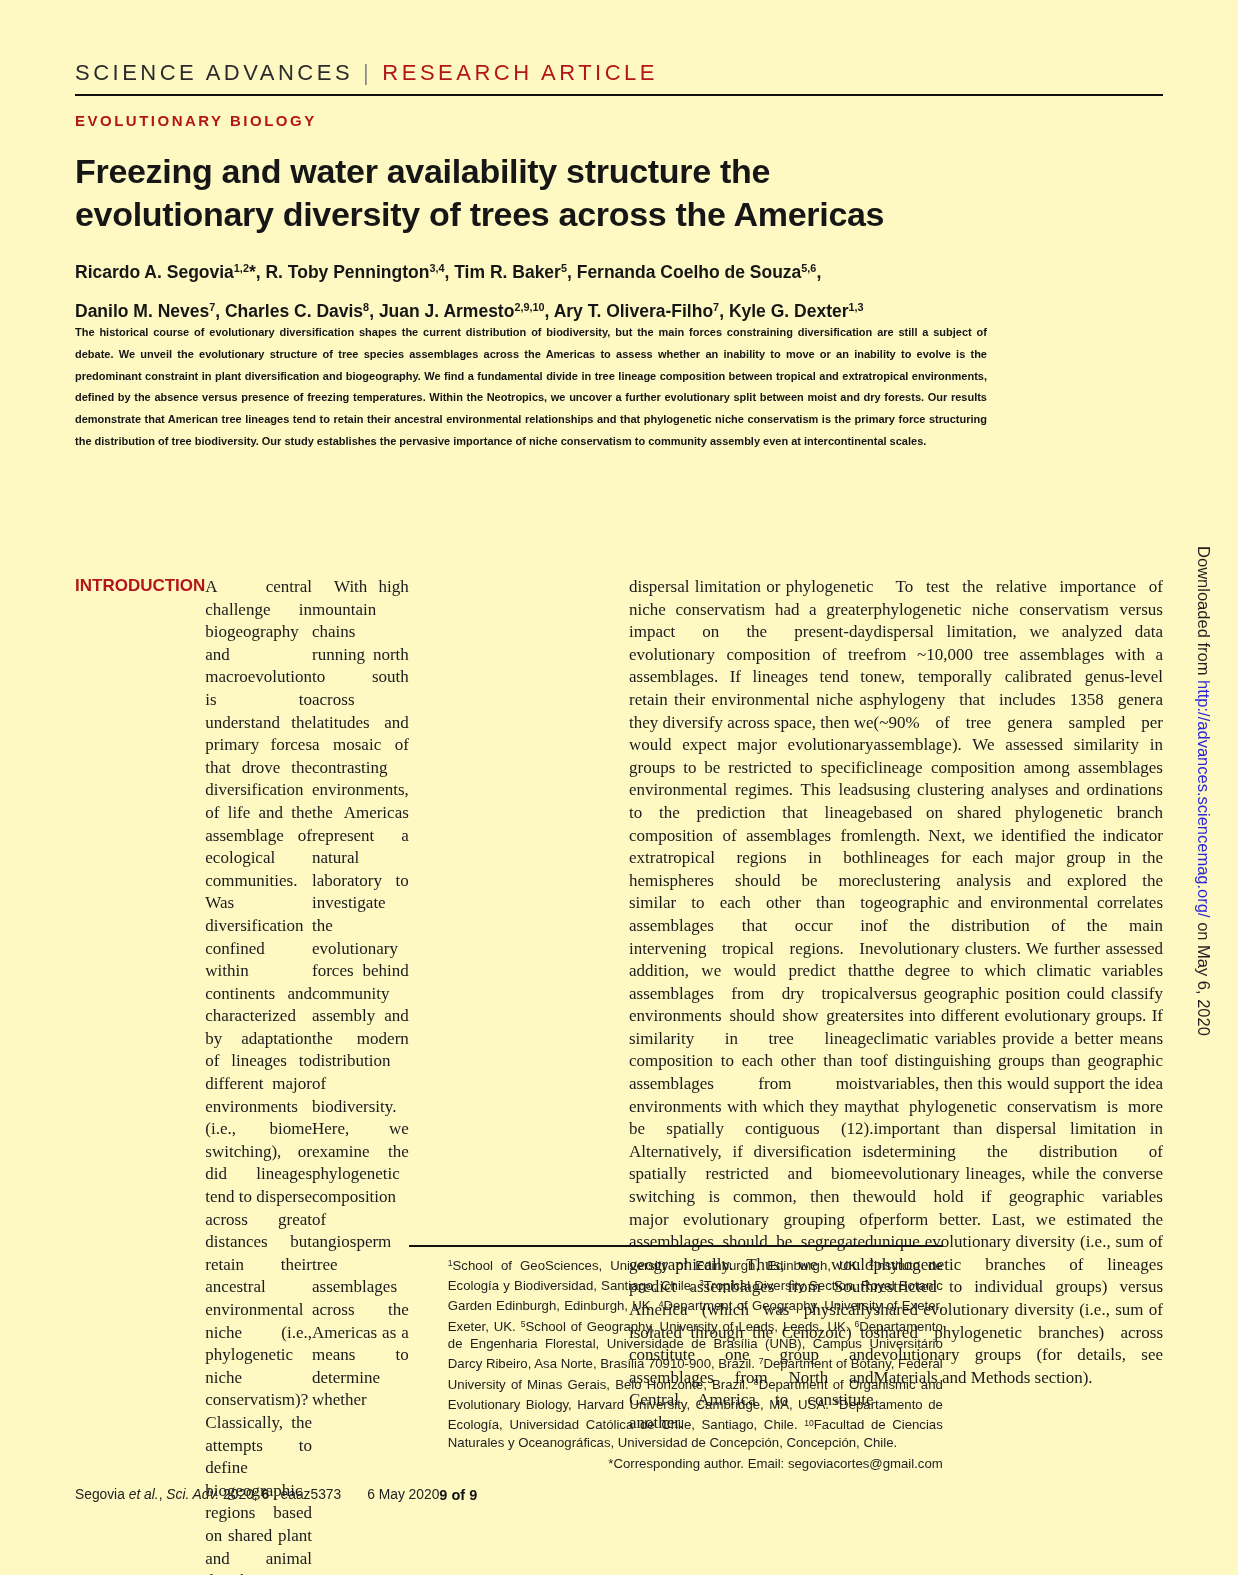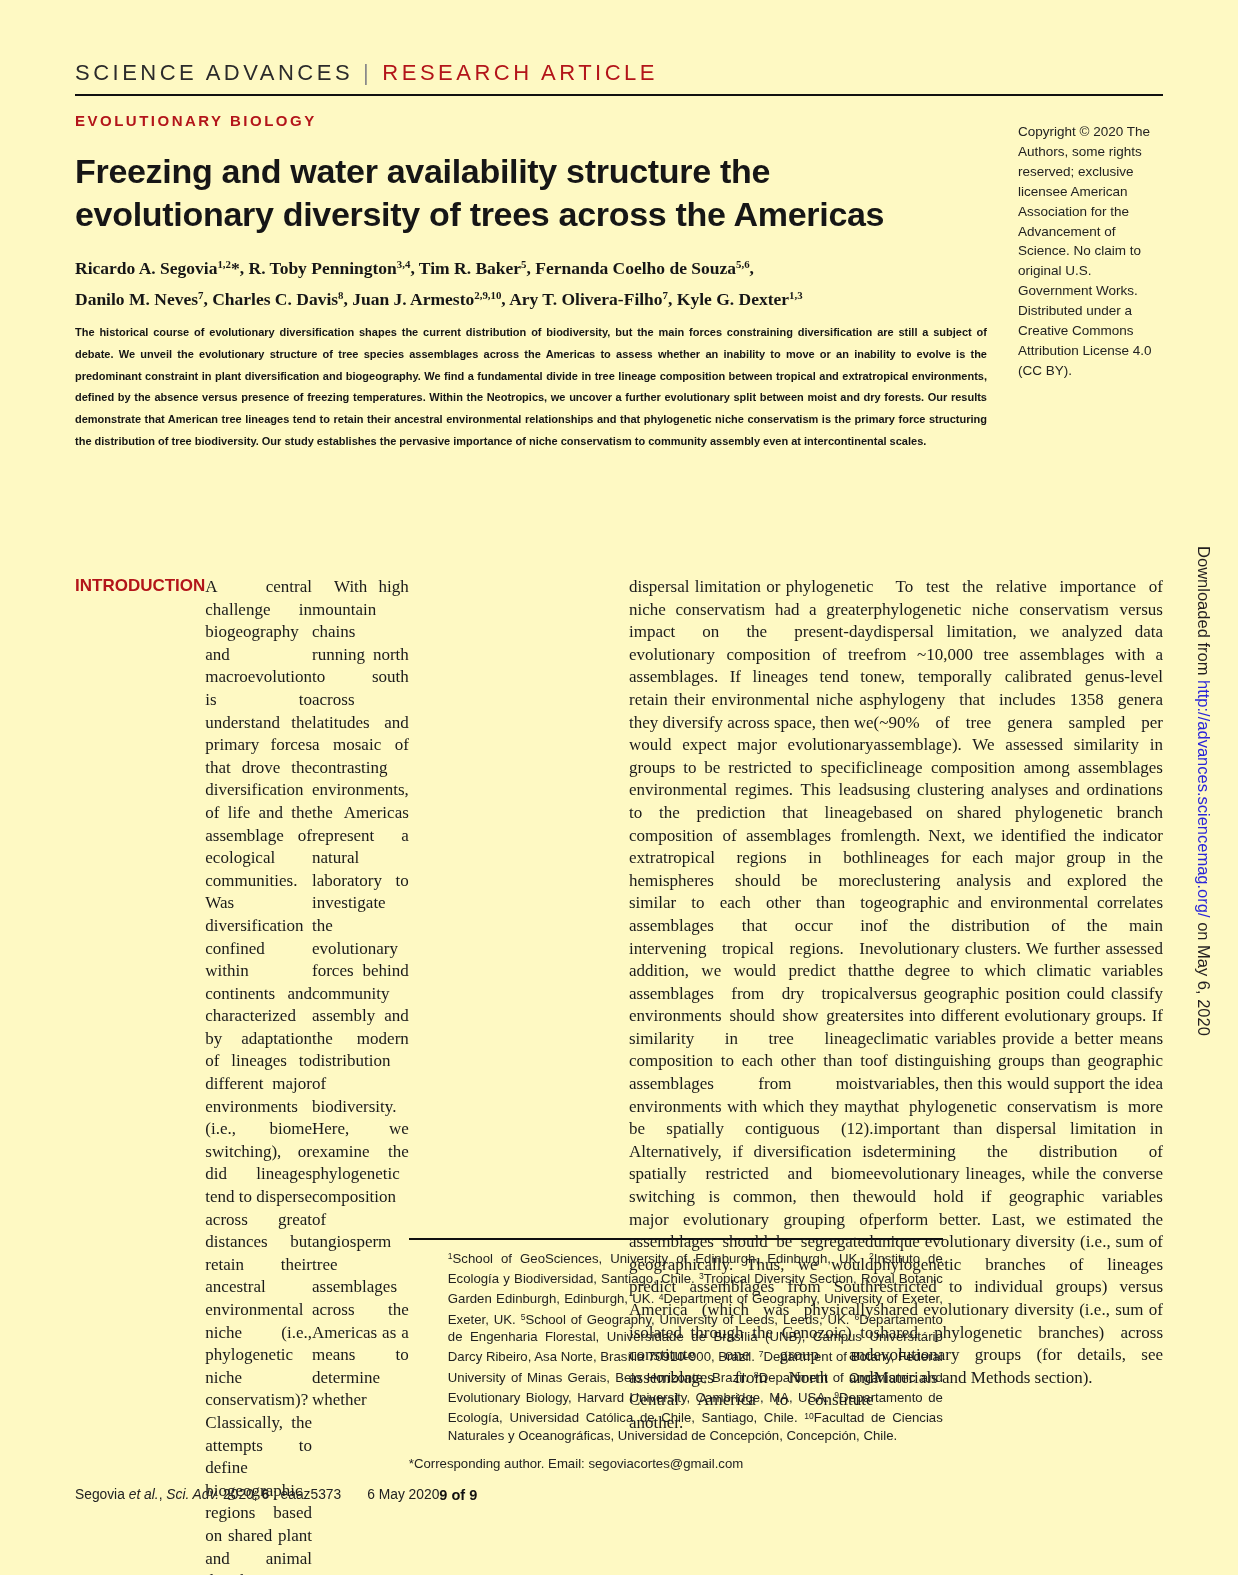--- a/index.html
+++ b/index.html
@@ -29,21 +29,21 @@
   }
   
   .title{
     position:absolute;left:75px;top:150px;width:930px;
     font-size:34px;line-height:43px;font-weight:700;color:#161616;
     letter-spacing:-0.3px;
   }
   
   .authors{
     position:absolute;left:75px;top:250px;width:930px;
-    font-size:17.5px;line-height:26px;font-weight:700;color:#161616;font-family:Liberation Serif, serif;
+    font-size:17.5px;line-height:34px;font-weight:700;color:#161616;
   }
   .authors sup{font-size:62%;font-weight:700;position:relative;top:0.1em;vertical-align:super;}
   
   .abstract{
     position:absolute;left:75px;top:322px;width:912px;
     font-size:11px;line-height:21.8px;font-weight:700;color:#151515;
     text-align:justify;
   }
   
   .copyright{
@@ -66,21 +66,21 @@
   }
   p.bp{margin:0;}
   p.bp.indent{text-indent:22px;}
   
   .footnote-block{margin-top:auto;}
   .footnote-rule{width:534px;height:1.5px;background:#111;margin-bottom:7px;}
   .affiliations{
     font-size:13.2px;line-height:17px;color:#222;text-align:justify;margin-left:39px;
   }
   .affiliations sup{font-size:65%;vertical-align:super;position:relative;top:0.15em;}
-  .corresponding{font-size:13.2px;line-height:18.3px;color:#222;margin-top:11px;}
+  .corresponding{font-size:13.2px;line-height:18.3px;color:#222;margin-top:4px;text-align:right;}
   
   .footer{
     position:absolute;left:75px;top:1487px;width:1088px;
     font-size:13.8px;color:#222;display:flex;
   }
   .footer .citation em{font-style:italic;}
   .footer .citation .vol{font-weight:700;}
   .footer .citation .date{margin-left:26px;}
   .footer .pageno{font-weight:700;font-size:14.5px;color:#111;}
   
@@ -96,21 +96,20 @@
 
 <div class="page">
 
   <div class="masthead">
     <span>SCIENCE ADVANCES</span><span class="sep">|</span><span class="article-type">RESEARCH ARTICLE</span>
   </div>
   <div class="masthead-rule"></div>
 
   <div class="section-label">EVOLUTIONARY BIOLOGY</div>
 
-  <div class="copyright">Copyright © 2020 The Authors, some rights reserved; exclusive licensee American Association for the Advancement of Science. No claim to original U.S. Government Works. Distributed under a Creative Commons Attribution License 4.0 (CC BY).</div>
 
   <div class="title">
     <div>Freezing and water availability structure the</div>
     <div>evolutionary diversity of trees across the Americas</div>
   </div>
 
   <div class="authors"><span>Ricardo A. Segovia</span><sup>1,2</sup>*, <span>R. Toby Pennington</span><sup>3,4</sup>, <span>Tim R. Baker</span><sup>5</sup>, <span>Fernanda Coelho de Souza</span><sup>5,6</sup>,<br><span>Danilo M. Neves</span><sup>7</sup>, <span>Charles C. Davis</span><sup>8</sup>, <span>Juan J. Armesto</span><sup>2,9,10</sup>, <span>Ary T. Olivera-Filho</span><sup>7</sup>, <span>Kyle G. Dexter</span><sup>1,3</sup></div>
 
   <div class="abstract">The historical course of evolutionary diversification shapes the current distribution of biodiversity, but the main forces constraining diversification are still a subject of debate. We unveil the evolutionary structure of tree species assemblages across the Americas to assess whether an inability to move or an inability to evolve is the predominant constraint in plant diversification and biogeography. We find a fundamental divide in tree lineage composition between tropical and extratropical environments, defined by the absence versus presence of freezing temperatures. Within the Neotropics, we uncover a further evolutionary split between moist and dry forests. Our results demonstrate that American tree lineages tend to retain their ancestral environmental relationships and that phylogenetic niche conservatism is the primary force structuring the distribution of tree biodiversity. Our study establishes the pervasive importance of niche conservatism to community assembly even at intercontinental scales.</div>
 

